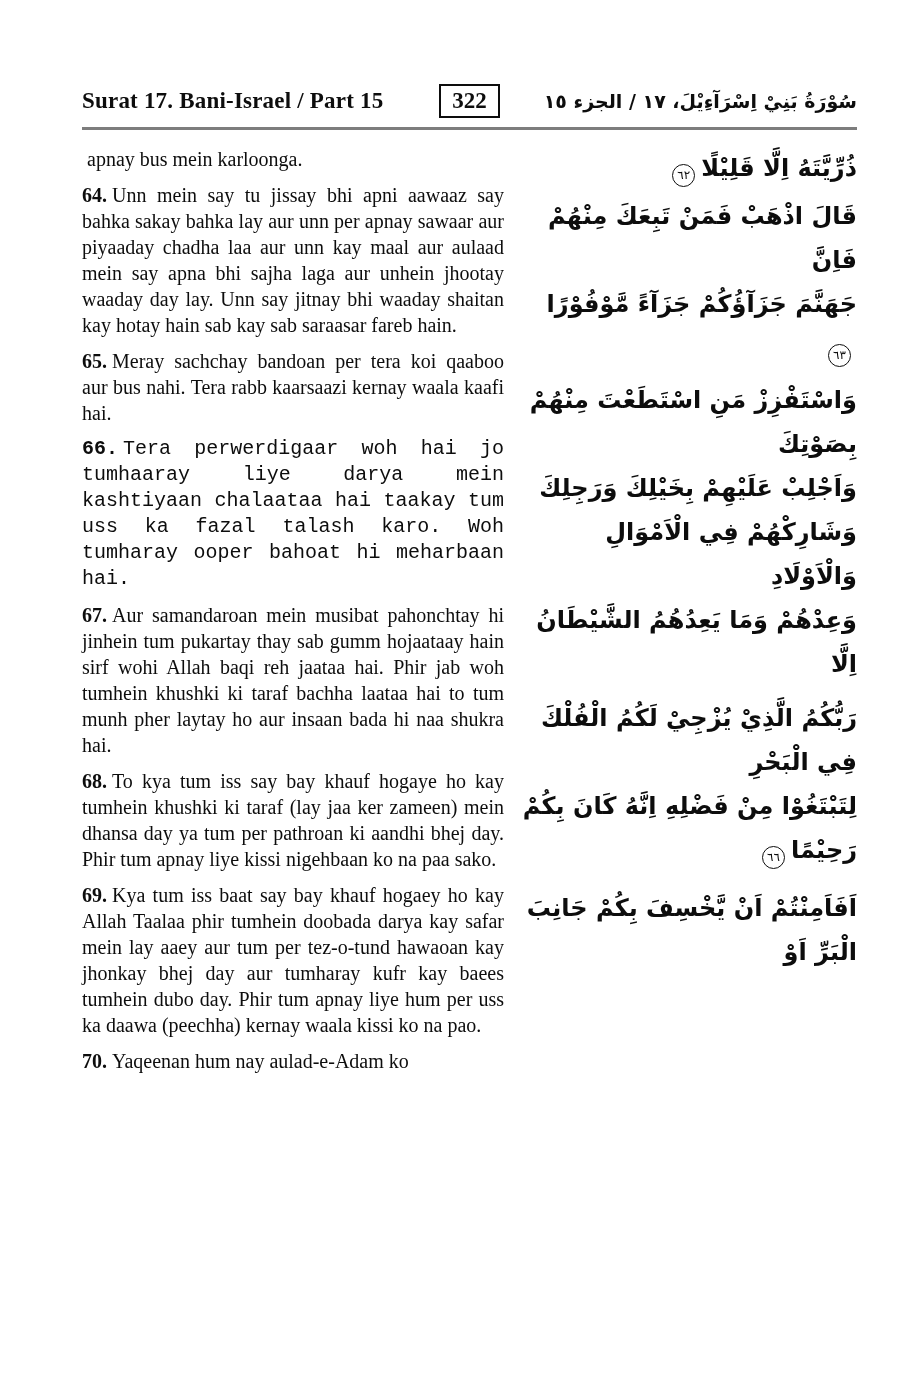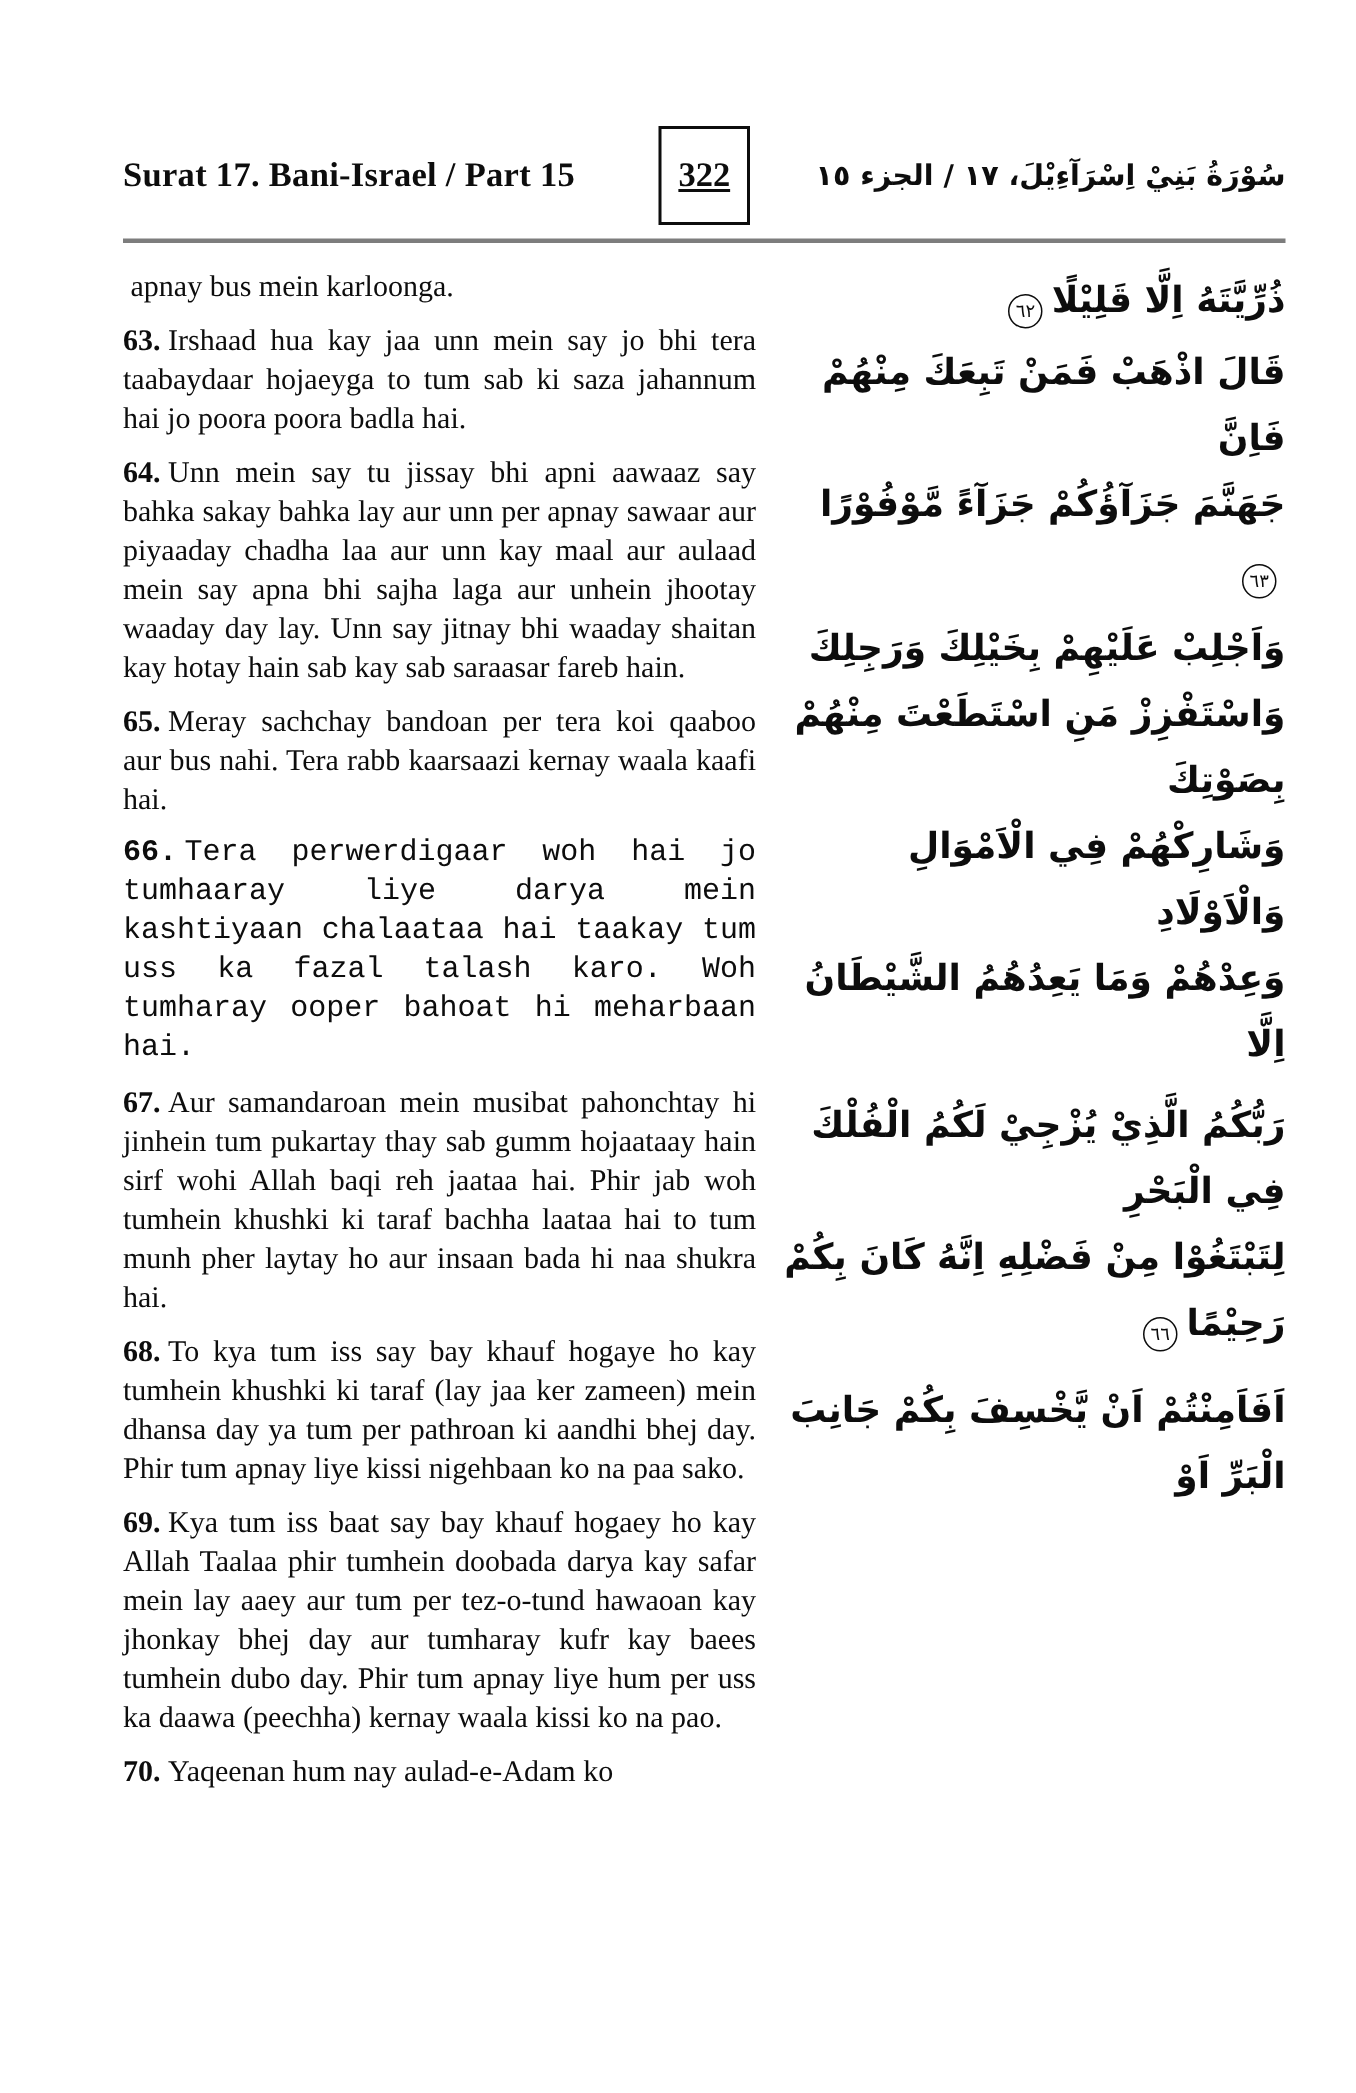--- a/index.html
+++ b/index.html
@@ -25,25 +25,24 @@
     display:flex;align-items:center;
   }
   .hdr-left{
     flex:1;
     font-size:23px;font-weight:bold;
     letter-spacing:.2px;
     white-space:nowrap;
   }
   .hdr-box{
     border:2.5px solid var(--ink);
-    padding:16px 11px;
+    padding:0 11px;
     font-size:23px;font-weight:bold;
     line-height:30px;
     margin:0 10px;
-    text-decoration:underline;
   }
   .hdr-right{
     flex:1;
     text-align:right;
     direction:rtl;
     font-family:"DejaVu Sans", sans-serif;
     font-size:19px;font-weight:bold;
     white-space:nowrap;
   }
   .rule{
@@ -111,21 +110,20 @@
     <div class="hdr-box">322</div>
     <div class="hdr-right">سُوْرَةُ بَنِيْ اِسْرَآءِيْلَ، ١٧ / الجزء ١٥</div>
   </header>
 
   <div class="rule"></div>
 
   <main class="cols">
 
     <section class="col-en">
       <p class="p0"><b class="vnum"></b><span>apnay bus mein karloonga.</span></p>
-      <p class="p1"><b class="vnum">63.</b><span>Irshaad hua kay jaa unn mein say jo bhi tera taabaydaar hojaeyga to tum sab ki saza jahannum hai jo poora poora badla hai.</span></p>
       <p class="p2"><b class="vnum">64.</b><span>Unn mein say tu jissay bhi apni aawaaz say bahka sakay bahka lay aur unn per apnay sawaar aur piyaaday chadha laa aur unn kay maal aur aulaad mein say apna bhi sajha laga aur unhein jhootay waaday day lay. Unn say jitnay bhi waaday shaitan kay hotay hain sab kay sab saraasar fareb hain.</span></p>
       <p class="p3"><b class="vnum">65.</b><span>Meray sachchay bandoan per tera koi qaaboo aur bus nahi. Tera rabb kaarsaazi kernay waala kaafi hai.</span></p>
       <p class="p4"><b class="vnum">66.</b><span>Tera perwerdigaar woh hai jo tumhaaray liye darya mein kashtiyaan chalaataa hai taakay tum uss ka fazal talash karo. Woh tumharay ooper bahoat hi meharbaan hai.</span></p>
       <p class="p5"><b class="vnum">67.</b><span>Aur samandaroan mein musibat pahonchtay hi jinhein tum pukartay thay sab gumm hojaataay hain sirf wohi Allah baqi reh jaataa hai. Phir jab woh tumhein khushki ki taraf bachha laataa hai to tum munh pher laytay ho aur insaan bada hi naa shukra hai.</span></p>
       <p class="p6"><b class="vnum">68.</b><span>To kya tum iss say bay khauf hogaye ho kay tumhein khushki ki taraf (lay jaa ker zameen) mein dhansa day ya tum per pathroan ki aandhi bhej day. Phir tum apnay liye kissi nigehbaan ko na paa sako.</span></p>
       <p class="p7"><b class="vnum">69.</b><span>Kya tum iss baat say bay khauf hogaey ho kay Allah Taalaa phir tumhein doobada darya kay safar mein lay aaey aur tum per tez-o-tund hawaoan kay jhonkay bhej day aur tumharay kufr kay baees tumhein dubo day. Phir tum apnay liye hum per uss ka daawa (peechha) kernay waala kissi ko na pao.</span></p>
       <p class="p8"><b class="vnum">70.</b><span>Yaqeenan hum nay aulad-e-Adam ko</span></p>
     </section>
 
     <section class="col-ar" dir="rtl">
@@ -133,22 +131,22 @@
       <div class="b0">
         <div class="aline"><span>ذُرِّيَّتَهُ اِلَّا قَلِيْلًا</span><span class="marker">٦٢</span></div>
       </div>
 
       <div class="b1">
         <div class="aline"><span>قَالَ اذْهَبْ فَمَنْ تَبِعَكَ مِنْهُمْ فَاِنَّ</span></div>
         <div class="aline"><span>جَهَنَّمَ جَزَآؤُكُمْ جَزَآءً مَّوْفُوْرًا</span><span class="marker">٦٣</span></div>
       </div>
 
       <div class="b2">
+        <div class="aline"><span>وَاسْتَفْزِزْ مَنِ اسْتَطَعْتَ مِنْهُمْ بِصَوْتِكَ</span></div>
         <div class="aline"><span>وَاَجْلِبْ عَلَيْهِمْ بِخَيْلِكَ وَرَجِلِكَ</span></div>
-        <div class="aline"><span>وَاسْتَفْزِزْ مَنِ اسْتَطَعْتَ مِنْهُمْ بِصَوْتِكَ</span></div>
         <div class="aline"><span>وَشَارِكْهُمْ فِي الْاَمْوَالِ وَالْاَوْلَادِ</span></div>
         <div class="aline"><span>وَعِدْهُمْ وَمَا يَعِدُهُمُ الشَّيْطَانُ اِلَّا</span></div>
       </div>
 
 
       <div class="b4">
         <div class="aline"><span>رَبُّكُمُ الَّذِيْ يُزْجِيْ لَكُمُ الْفُلْكَ فِي الْبَحْرِ</span></div>
         <div class="aline"><span>لِتَبْتَغُوْا مِنْ فَضْلِهِ اِنَّهُ كَانَ بِكُمْ</span></div>
         <div class="aline"><span>رَحِيْمًا</span><span class="marker">٦٦</span></div>
       </div>

